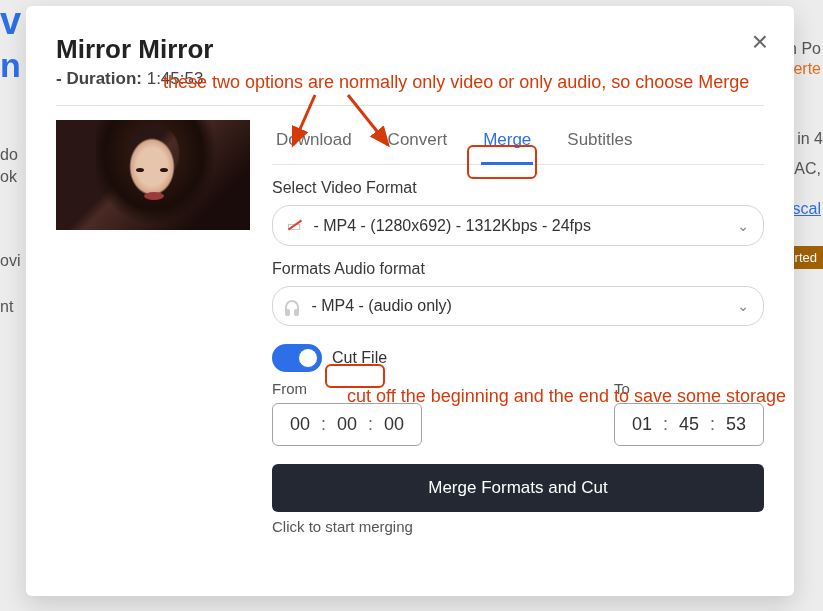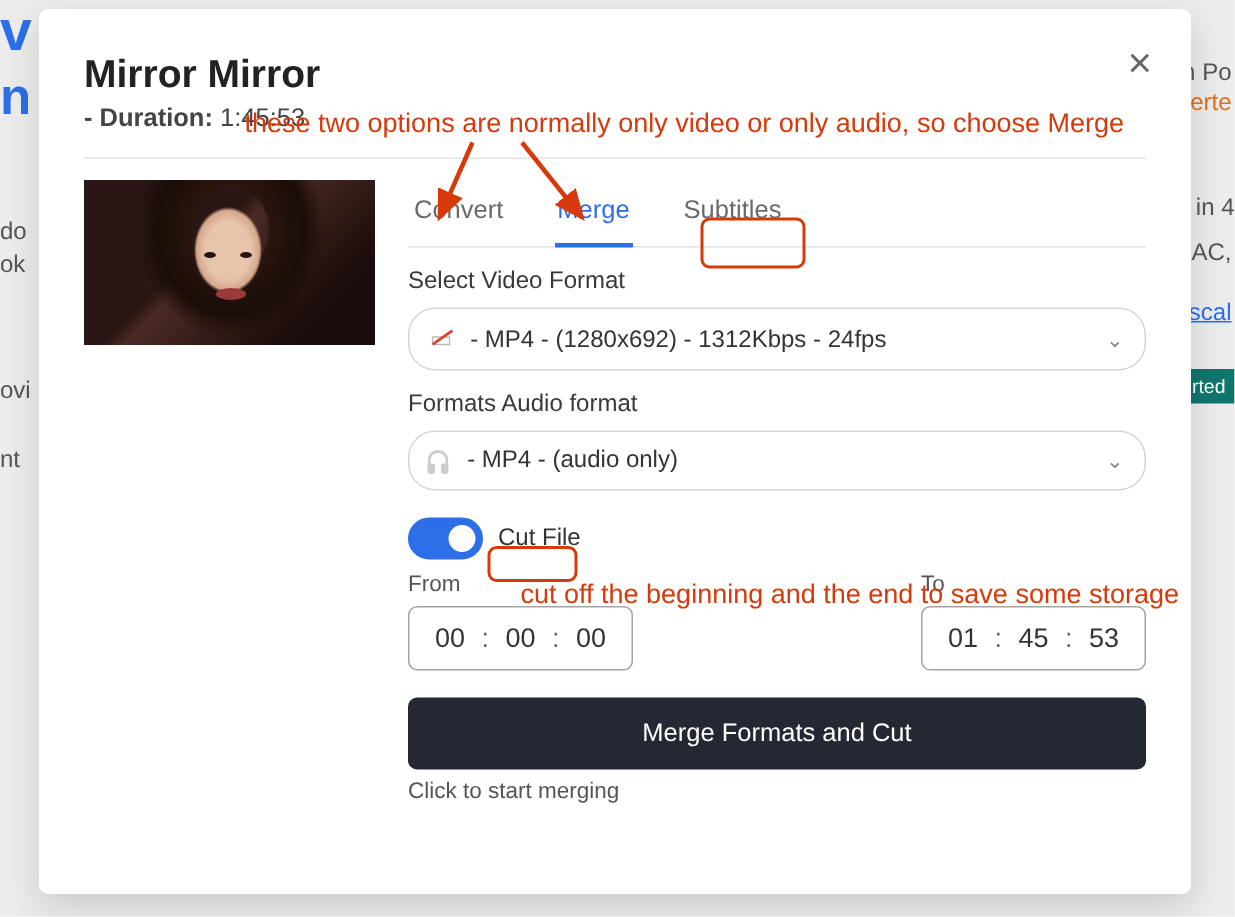--- a/index.html
+++ b/index.html
@@ -10,21 +10,21 @@
     font-family: -apple-system, BlinkMacSystemFont, "Segoe UI", Arial, sans-serif;
     background: #ececec;
     position: relative;
     overflow: hidden;
   }
   .bg-text { position: absolute; color: #555; font-size: 16px; }
   .bg-right { right: 0; text-align: left; }
   .bg-blue { color: #2c6fe8; font-size: 38px; font-weight: 700; }
   .bg-link { color: #2c6fe8; text-decoration: underline; }
   .bg-orange { color: #e0701d; }
-  .bg-pill { background:#0f766e; color:#fff; padding:4px 6px; font-size:13px; }
+  .bg-pill { background:#a16207; color:#fff; padding:4px 6px; font-size:13px; }
 
   .modal {
     position: absolute;
     left: 26px;
     top: 6px;
     width: 768px;
     height: 590px;
     background: #fff;
     border-radius: 6px;
     box-shadow: 0 8px 24px rgba(0,0,0,0.15);
@@ -147,20 +147,21 @@
     <div class="thumb">
       <div class="hair"></div>
         <div class="face"></div>
       <div class="eye l"></div>
         <div class="eye r"></div>
         <div class="lips"></div>
     </div>
 
     <div class="right-col">
       <div class="tabs">
+        <div class="tab">Download</div>
         <div class="tab">Convert</div>
         <div class="tab active">Merge</div>
         <div class="tab">Subtitles</div>
       </div>
 
       <div class="label">Select Video Format</div>
       <div class="select">
         <span class="sel-icon novideo">▭</span>
         <span> - MP4 - (1280x692) - 1312Kbps - 24fps</span>
         <span class="chev">⌄</span>

